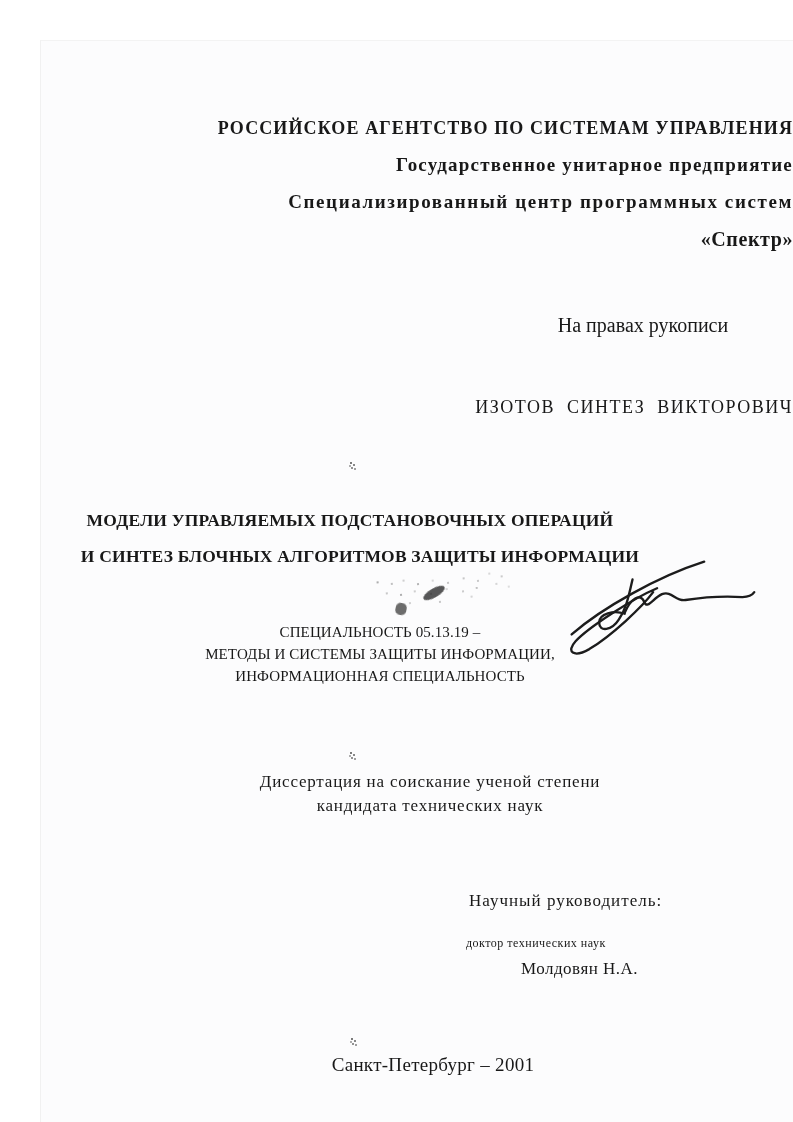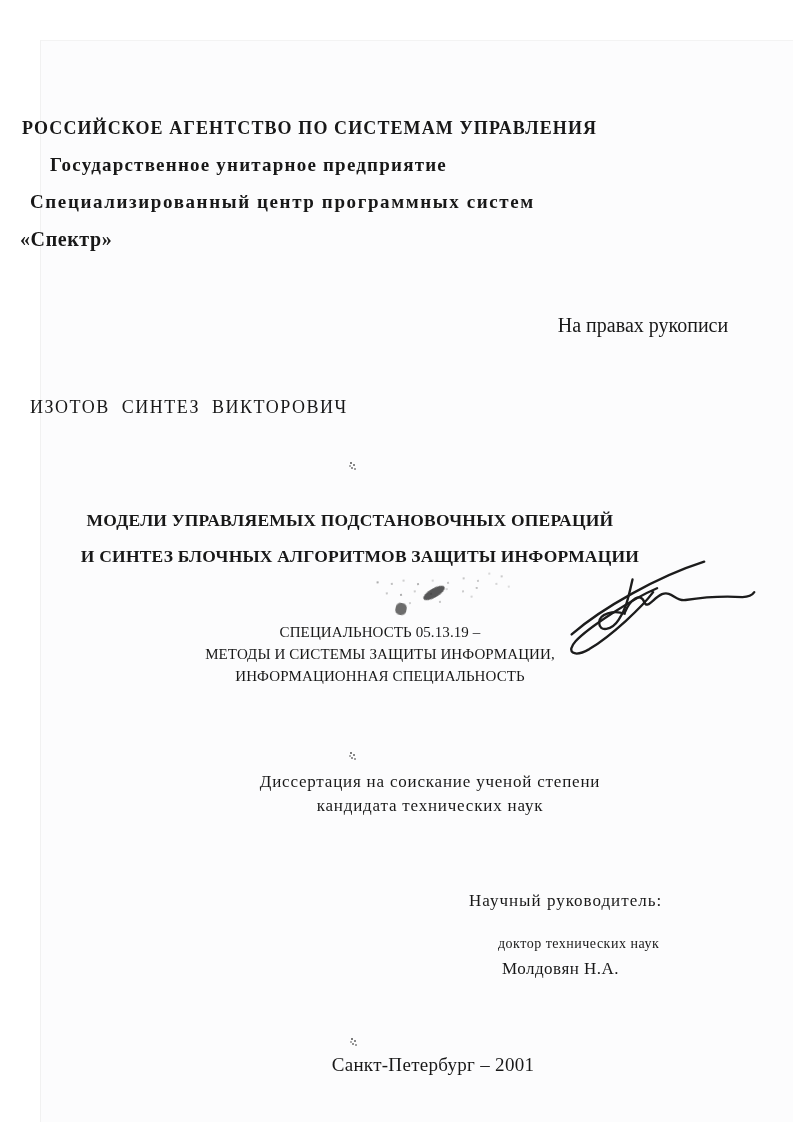--- a/index.html
+++ b/index.html
@@ -2,43 +2,43 @@
 <html><head>
 <meta charset="utf-8">
 <style>
   html,body{margin:0;padding:0;}
   body{background:#ffffff;font-family:"Liberation Serif","DejaVu Serif",serif;}
   #screen{position:relative;width:793px;height:1122px;background:#ffffff;overflow:hidden;}
   
   .paper{position:absolute;left:40px;top:40px;right:0;bottom:0;background:#fcfcfd;
          border-left:1px solid #f1f1f1;border-top:1px solid #f3f3f3;}
   .line{position:absolute;white-space:nowrap;color:#181818;}
-  .c{left:24px;right:0;text-align:left;font-family:Liberation Serif, serif;}
+  .c{left:34px;right:0;text-align:right;font-family:Liberation Serif, serif;}
   
   .org1{top:118px;font-size:18px;font-weight:bold;letter-spacing:1.1px;margin-left:-2px;}
   .org2{top:154px;font-size:19px;font-weight:bold;letter-spacing:1.2px;margin-left:26px;}
   .org3{top:191px;font-size:19px;font-weight:bold;letter-spacing:1.6px;margin-left:6px;}
   .org4{top:228px;font-size:20px;font-weight:bold;letter-spacing:0.6px;margin-left:-4px;}
   
   .note{top:314px;left:548px;width:190px;text-align:center;font-size:20px;}
   
   .author{top:397px;font-size:18px;letter-spacing:1.5px;word-spacing:6px;margin-left:6px;}
   
   .t1{top:510px;left:0;width:700px;text-align:center;font-size:17.5px;font-weight:bold;letter-spacing:0.2px;}
   .t2{top:546px;left:10px;width:700px;text-align:center;font-size:17.5px;font-weight:bold;letter-spacing:0.2px;}
   
   .sp{left:30px;width:700px;text-align:center;font-size:15px;letter-spacing:0.1px;}
   .sp1{top:624px;text-align:center;} .sp2{top:646px;} .sp3{top:668px;}
   
   .deg{left:80px;width:700px;text-align:center;font-size:17px;letter-spacing:0.8px;}
   .deg1{top:772px;} .deg2{top:796px;}
   
   .suph{top:891px;left:469px;font-size:17px;letter-spacing:1px;}
-  .sup1{top:936px;left:498px;font-size:14px;letter-spacing:0.5px;}
-  .sup2{top:959px;left:502px;font-size:17px;letter-spacing:0.5px;}
+  .sup1{top:936px;left:466px;font-size:12px;letter-spacing:0.5px;}
+  .sup2{top:959px;left:521px;font-size:17px;letter-spacing:0.5px;}
   
   .imprint{top:1054px;left:83px;width:700px;text-align:center;font-size:19px;letter-spacing:0.3px;}
   
   .sig{position:absolute;left:553px;top:547px;width:215px;height:108px;}
   .sig path{fill:none;stroke:#1c1c1c;stroke-width:2.4;stroke-linecap:round;}
   
   .smudge{position:absolute;left:378px;top:574px;width:140px;height:36px;transform:rotate(-6deg);}
   .smudge .dots{position:absolute;left:0;top:0;width:2px;height:2px;background:rgba(110,110,110,.55);
     box-shadow:14px 3px 0 rgba(120,120,120,.45),26px 1px 0 rgba(140,140,140,.4),40px 6px 0 rgba(110,110,110,.5),
     55px 4px 0 rgba(150,150,150,.35),70px 8px 0 rgba(130,130,130,.45),86px 5px 0 rgba(120,120,120,.4),

